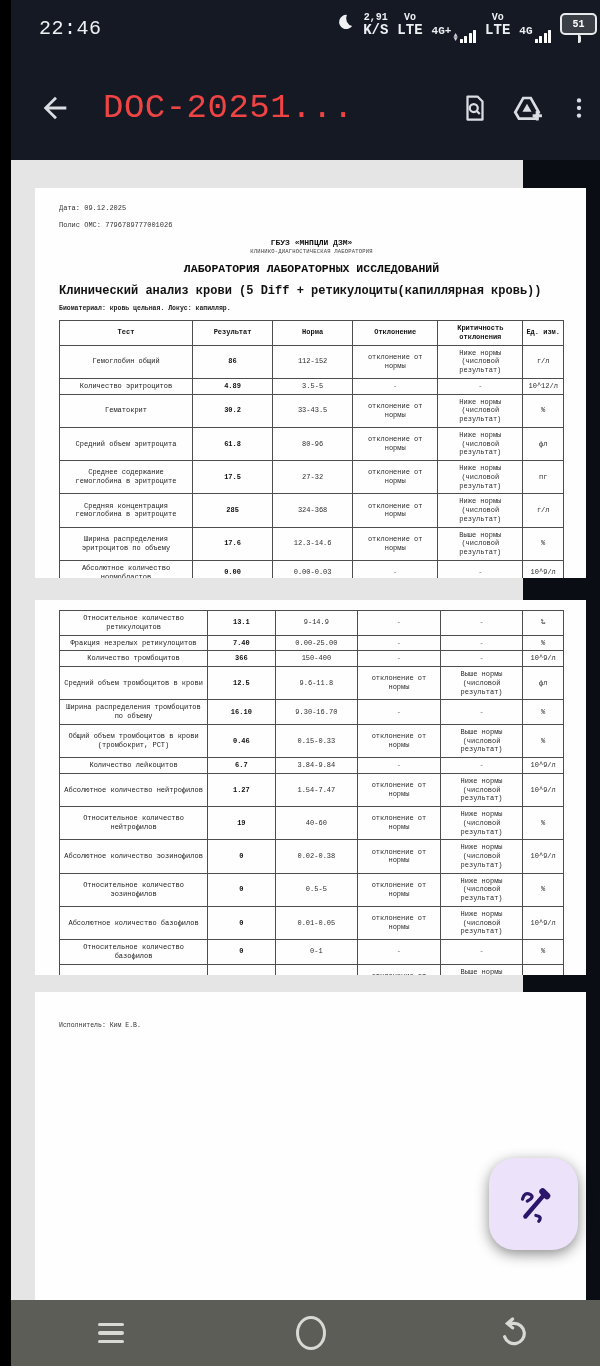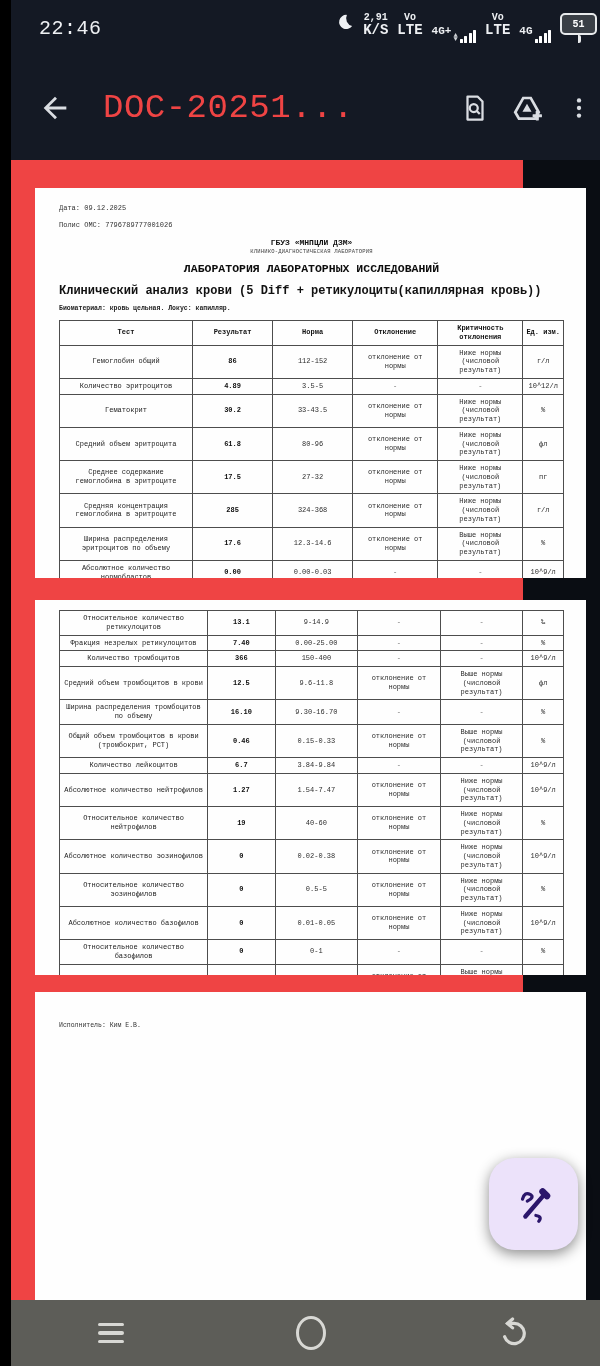--- a/index.html
+++ b/index.html
@@ -30,21 +30,21 @@
   #appbar{position:absolute;top:56px;left:0;width:600px;height:104px;background:#141924;
           display:flex;align-items:center;color:#dadde2;}
   .ab-back{width:60px;height:60px;margin-left:14px;display:flex;align-items:center;justify-content:center;cursor:pointer;}
   .ab-title{font-size:34px;font-weight:400;color:#ef4444;margin-left:18px;flex:1;
             white-space:nowrap;overflow:hidden;letter-spacing:.5px;}
   .ab-ic{width:52px;height:52px;display:flex;align-items:center;justify-content:center;cursor:pointer;}
   .ab-ic svg{display:block;}
   #appbar .spacer{width:6px;}
 
   
-  #viewer{position:absolute;top:160px;left:0;width:512px;height:1140px;background:#ef4444;}
+  #viewer{position:absolute;top:160px;left:0;width:512px;height:1140px;background:#e5e5e5;}
   .page{position:absolute;left:24px;width:551px;background:#fefefe;color:#222;overflow:hidden;}
   #page1{top:28px;height:390px;}
   #page2{top:440px;height:375px;}
   #page3{top:832px;height:330px;}
   .page-inner{padding:16px 22px 0 24px;}
   .doc-small{font-size:7px;color:#333;margin:0 0 9px 0;}
   .doc-org{font-size:8px;font-weight:bold;text-align:center;margin:4px 0 1px 0;color:#111;}
   .doc-orgsub{font-size:5.5px;text-align:center;color:#444;margin:0 0 7px 0;letter-spacing:.2px;}
   .doc-title{font-size:11.5px;font-weight:bold;text-align:center;margin:2px 0 9px 0;color:#0d0d0d;}
   .doc-analysis{font-size:12px;font-weight:bold;margin:0 0 7px 0;color:#111;}

